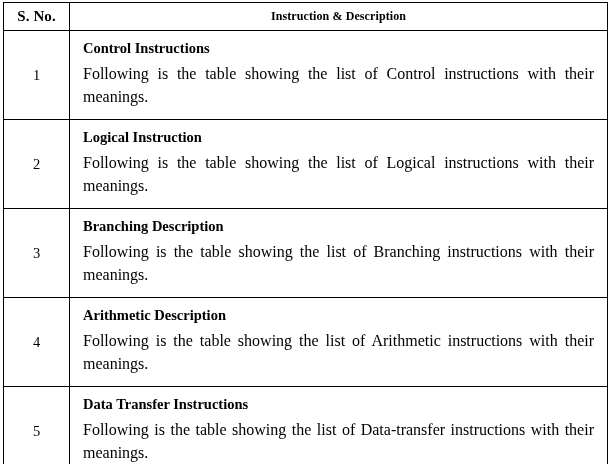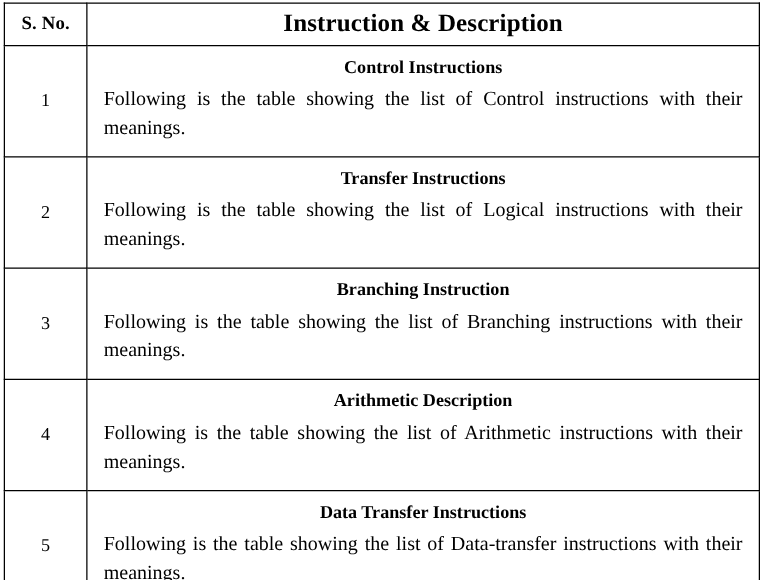--- a/index.html
+++ b/index.html
@@ -37,38 +37,37 @@
 
   th.head-sno,
   th.head-desc {
     text-align: center;
     font-weight: bold;
     font-size: 15px;
     padding: 5px 0 5px 0;
     letter-spacing: 0.1px;
   }
   th.head-desc {
-    font-size: 20px;
+    font-size: 12px;
   }
 
   td.cell-sno {
     text-align: center;
     font-size: 14.5px;
     vertical-align: middle;
   }
   td.cell-desc {
     padding: 9px 13px 11px 13px;
     vertical-align: top;
   }
   .row-title {
     font-weight: bold;
     font-size: 14.5px;
     margin: 0 0 5px 0;
     line-height: 1.15;
-    text-align: center;
   }
   .row-desc {
     font-size: 16px;
     line-height: 1.45;
     margin: 0;
     text-align: justify;
     text-justify: inter-word;
   }
 </style>
 </head>
@@ -90,28 +89,28 @@
       <tr>
         <td class="cell-sno">1</td>
         <td class="cell-desc">
           <div class="row-title">Control Instructions</div>
           <div class="row-desc">Following is the table showing the list of Control instructions with their meanings.</div>
         </td>
       </tr>
       <tr>
         <td class="cell-sno">2</td>
         <td class="cell-desc">
-          <div class="row-title">Transfer Instructions</div>
+          <div class="row-title">Logical Instruction</div>
           <div class="row-desc">Following is the table showing the list of Logical instructions with their meanings.</div>
         </td>
       </tr>
       <tr>
         <td class="cell-sno">3</td>
         <td class="cell-desc">
-          <div class="row-title">Branching Instruction</div>
+          <div class="row-title">Branching Description</div>
           <div class="row-desc">Following is the table showing the list of Branching instructions with their meanings.</div>
         </td>
       </tr>
       <tr>
         <td class="cell-sno">4</td>
         <td class="cell-desc">
           <div class="row-title">Arithmetic Description</div>
           <div class="row-desc">Following is the table showing the list of Arithmetic instructions with their meanings.</div>
         </td>
       </tr>

